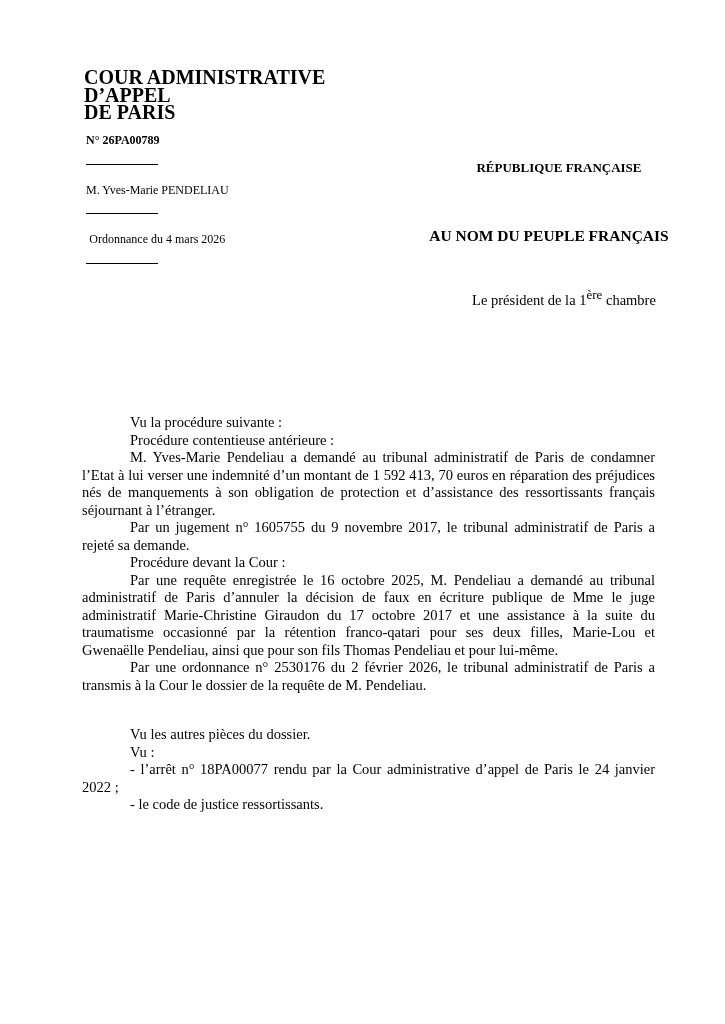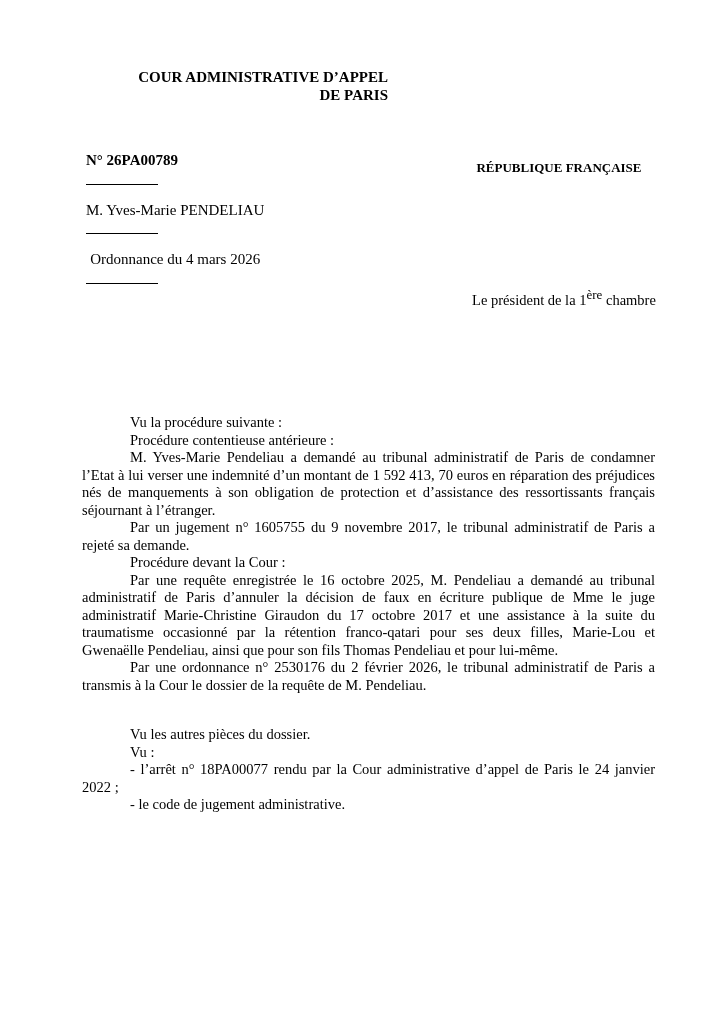--- a/index.html
+++ b/index.html
@@ -16,32 +16,32 @@
     font-family: "Liberation Serif", "DejaVu Serif", serif;
     overflow: hidden;
   }
 
   
   .court-title {
     position: absolute;
     top: 69px;
     left: 84px;
     width: 304px;
-    text-align: right;
+    text-align: left;
     font-weight: bold;
-    font-size: 15px;
+    font-size: 20px;
     line-height: 17.5px;
   }
 
   
   .case-block {
     position: absolute;
-    top: 152px;
+    top: 132px;
     left: 86px;
-    font-size: 15px;
+    font-size: 12px;
     line-height: 17.5px;
   }
   .case-block .case-number { font-weight: bold; }
   .case-block .rule {
     width: 72px;
     height: 0;
     border-top: 1px solid #000;
     margin-top: 14px;
   }
   .case-block .case-line { margin-top: 17px; text-align: center; }
@@ -108,29 +108,30 @@
   <div class="case-block">
     <div class="case-number">N° 26PA00789</div>
     <div class="rule"></div>
     <div class="case-line">M. Yves-Marie PENDELIAU</div>
     <div class="rule"></div>
     <div class="case-line">Ordonnance du 4 mars 2026</div>
     <div class="rule"></div>
   </div>
 
   <div class="abs-line republic-line">RÉPUBLIQUE FRANÇAISE</div>
+  <div class="abs-line people-line">AU NOM DU PEUPLE FRANÇAIS</div>
   <div class="abs-line president-line"><span>Le président de la 1</span><sup>ère</sup><span> chambre</span></div>
 
   <div class="doc-body">
     <p class="first">Vu la procédure suivante :</p>
     <p class="italic">Procédure contentieuse antérieure :</p>
     <p>M. Yves-Marie Pendeliau a demandé au tribunal administratif de Paris de condamner l’Etat à lui verser une indemnité d’un montant de 1 592 413, 70 euros en réparation des préjudices nés de manquements à son obligation de protection et d’assistance des ressortissants français séjournant à l’étranger.</p>
     <p>Par un jugement n° 1605755 du 9 novembre 2017, le tribunal administratif de Paris a rejeté sa demande.</p>
     <p class="italic">Procédure devant la Cour :</p>
     <p>Par une requête enregistrée le 16 octobre 2025, M. Pendeliau a demandé au tribunal administratif de Paris d’annuler la décision de faux en écriture publique de Mme le juge administratif Marie-Christine Giraudon du 17 octobre 2017 et une assistance à la suite du traumatisme occasionné par la rétention franco-qatari pour ses deux filles, Marie-Lou et Gwenaëlle Pendeliau, ainsi que pour son fils Thomas Pendeliau et pour lui-même.</p>
     <p>Par une ordonnance n° 2530176 du 2 février 2026, le tribunal administratif de Paris a transmis à la Cour le dossier de la requête de M. Pendeliau.</p>
     <p class="gap-large">Vu les autres pièces du dossier.</p>
     <p>Vu :</p>
     <p class="no-gap">- l’arrêt n° 18PA00077 rendu par la Cour administrative d’appel de Paris le 24 janvier 2022 ;</p>
-    <p class="no-gap">- le code de jugement administrative.</p>
+    <p class="no-gap">- le code de justice ressortissants.</p>
   </div>
 
 </div>
 
 </body></html>

